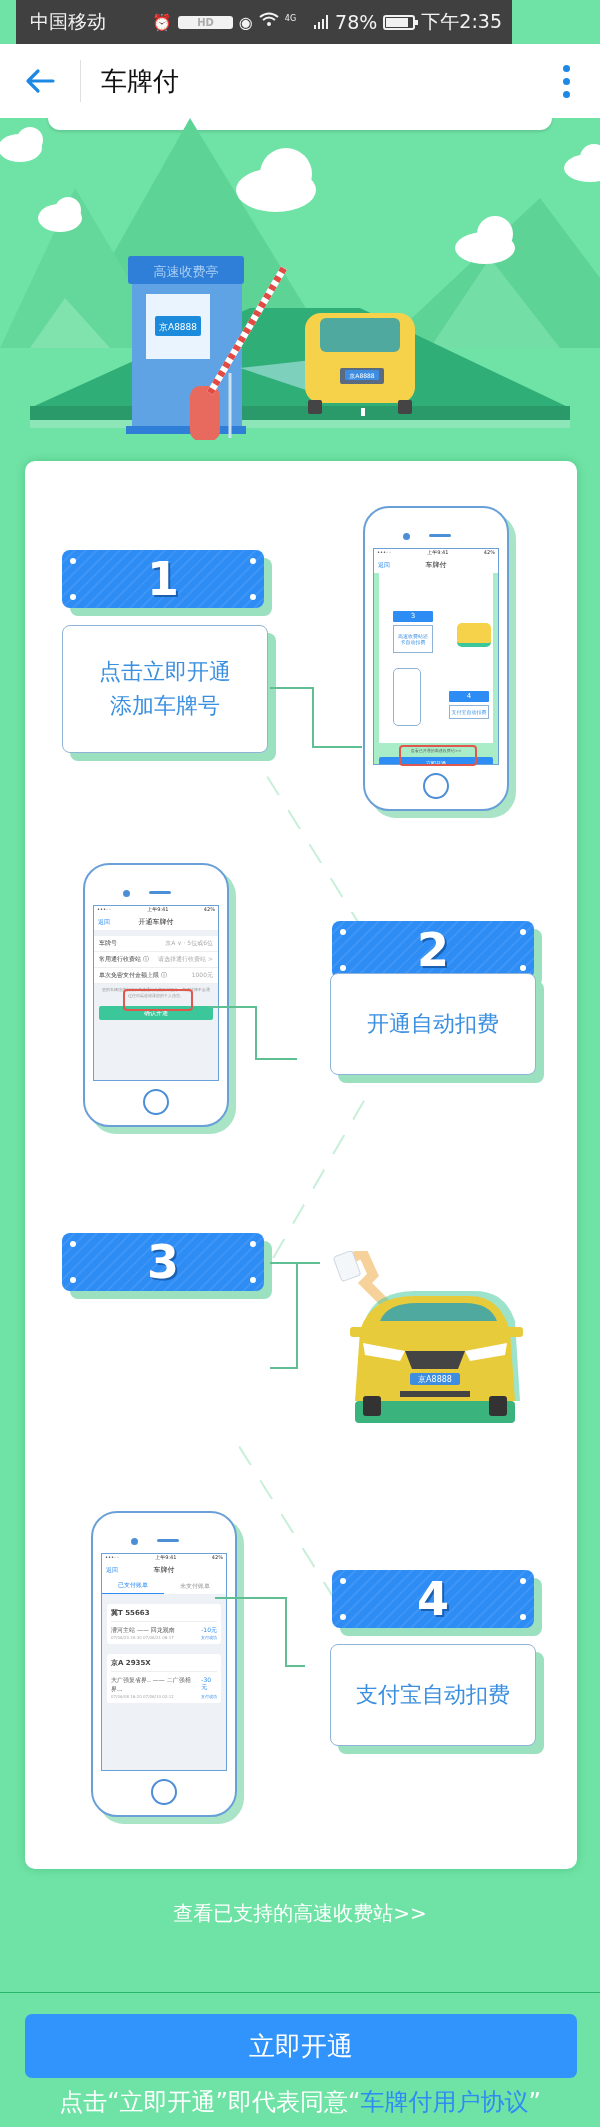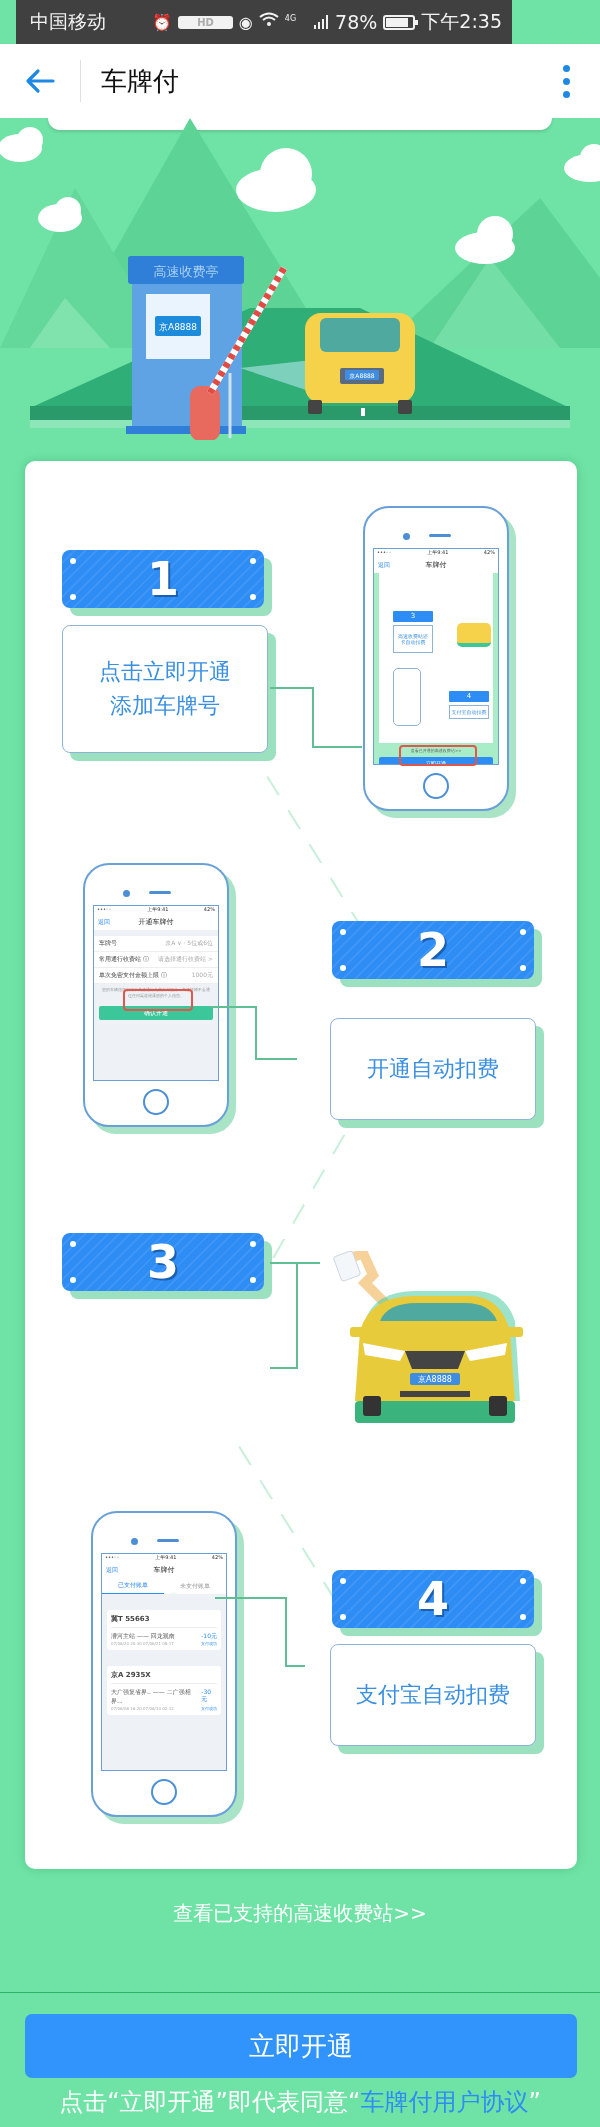--- a/index.html
+++ b/index.html
@@ -33,21 +33,21 @@
 .phone .dot{position:absolute;left:38px;top:25px;width:7px;height:7px;border-radius:50%;background:#4d8fd6}
 .phone .screen{position:absolute;left:8px;top:40px;right:8px;bottom:44px;border:1.5px solid #6aa0d8;background:#eef2f6;overflow:hidden;font-size:6px;color:#444}
 .phone .home{position:absolute;left:50%;bottom:10px;width:26px;height:26px;border:2px solid #4d8fd6;border-radius:50%;transform:translateX(-50%)}
 .sbar{height:8px;font-size:5px;display:flex;justify-content:space-between;padding:0 3px;background:#fff;color:#333}
 .snav{height:16px;background:#fff;display:flex;align-items:center;font-size:7px;color:#222;position:relative;justify-content:center}
 .snav .b{position:absolute;left:4px;color:#2e8cf5;font-size:6px}
 .row{background:#fff;height:16px;display:flex;align-items:center;justify-content:space-between;padding:0 5px;border-bottom:1px solid #eee;font-size:6px}
 .row .v{color:#aaa}
 .greenbtn{margin:4px 5px;height:14px;background:#3bc79a;border-radius:2px;display:flex;align-items:center;justify-content:center;color:#fff;font-size:6px;position:relative}
 .redring{position:absolute;border:2px solid #e0574d;border-radius:4px}
-.bill{background:#fff;margin:16px 5px;padding:4px;border-radius:3px;font-size:6px}
+.bill{background:#fff;margin:10px 5px;padding:4px;border-radius:3px;font-size:6px}
 .bill .p{font-weight:bold;font-size:7px;margin-bottom:4px;padding-bottom:3px;border-bottom:1px solid #eee}
 .bill .l{display:flex;justify-content:space-between;color:#555}
 .bill .amt{color:#2e8cf5}
 .tabs2{display:flex;background:#fff;height:16px;font-size:6px}
 .tabs2 div{flex:1;display:flex;align-items:center;justify-content:center;color:#999}
 .tabs2 div.on{color:#2e8cf5;border-bottom:1px solid #2e8cf5}
 .link-stations{position:absolute;left:0;top:1900px;width:600px;text-align:center;color:#fff;font-size:20px}
 .hline{position:absolute;left:0;top:1992px;width:600px;height:1px;background:#27b56a}
 .cta{position:absolute;left:25px;top:2014px;width:552px;height:64px;background:#3194fd;border-radius:7px;color:#fff;font-size:26px;display:flex;align-items:center;justify-content:center;border:none}
 .agree{position:absolute;left:0;top:2080px;width:600px;text-align:center;color:#fff;font-size:24px;height:44px;line-height:44px}
@@ -243,21 +243,21 @@
   <div class="conn" style="left:184px;top:545px;width:48px;height:54px;border-top-width:2px;border-right-width:2px"></div>
   <div class="conn" style="left:230px;top:597px;width:42px;border-top-width:2px"></div>
 
   <div class="badge" style="left:307px;top:460px">
     <i class="a"></i>
       <i class="b"></i>
       <i class="c"></i>
       <i class="d"></i>
     <div class="num">2</div>
   </div>
-  <div class="tbox" style="left:305px;top:557px;height:102px">
+  <div class="tbox" style="left:305px;top:512px;height:102px">
     <span>开通自动扣费</span>
   </div>
 
   <div class="badge" style="left:37px;top:772px">
     <i class="a"></i>
       <i class="b"></i>
       <i class="c"></i>
       <i class="d"></i>
     <div class="num">3</div>
   </div>

